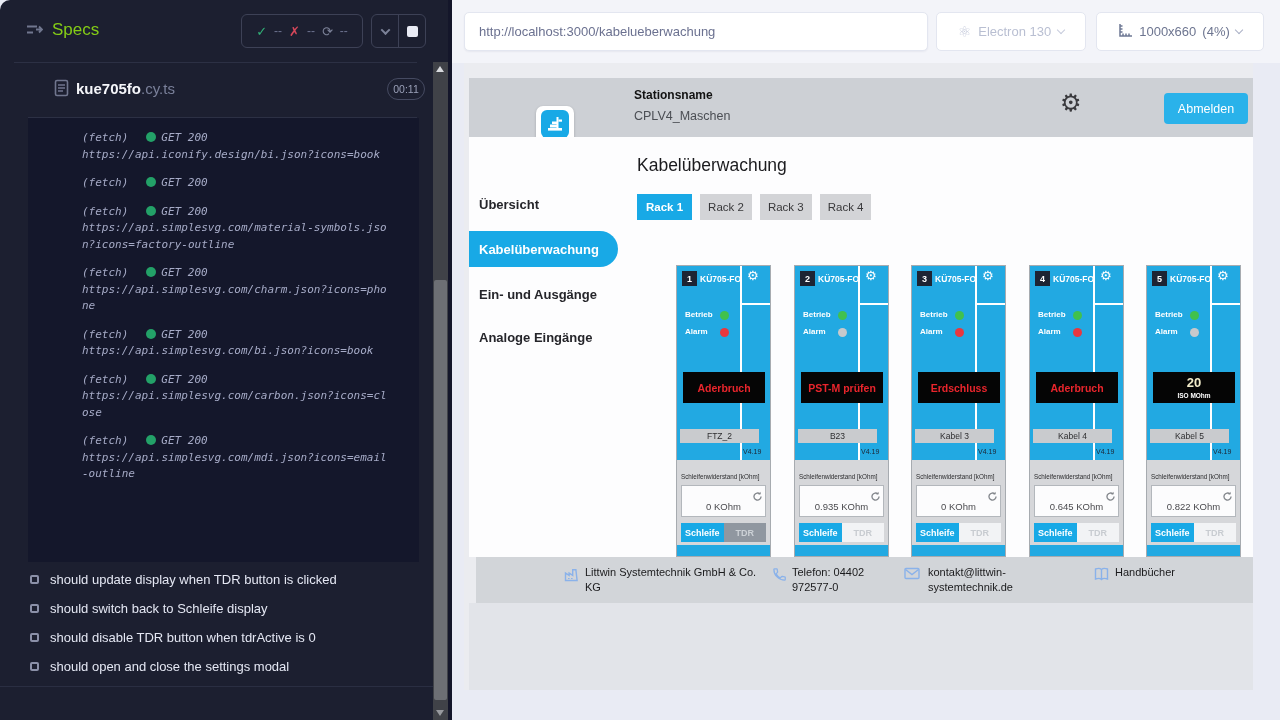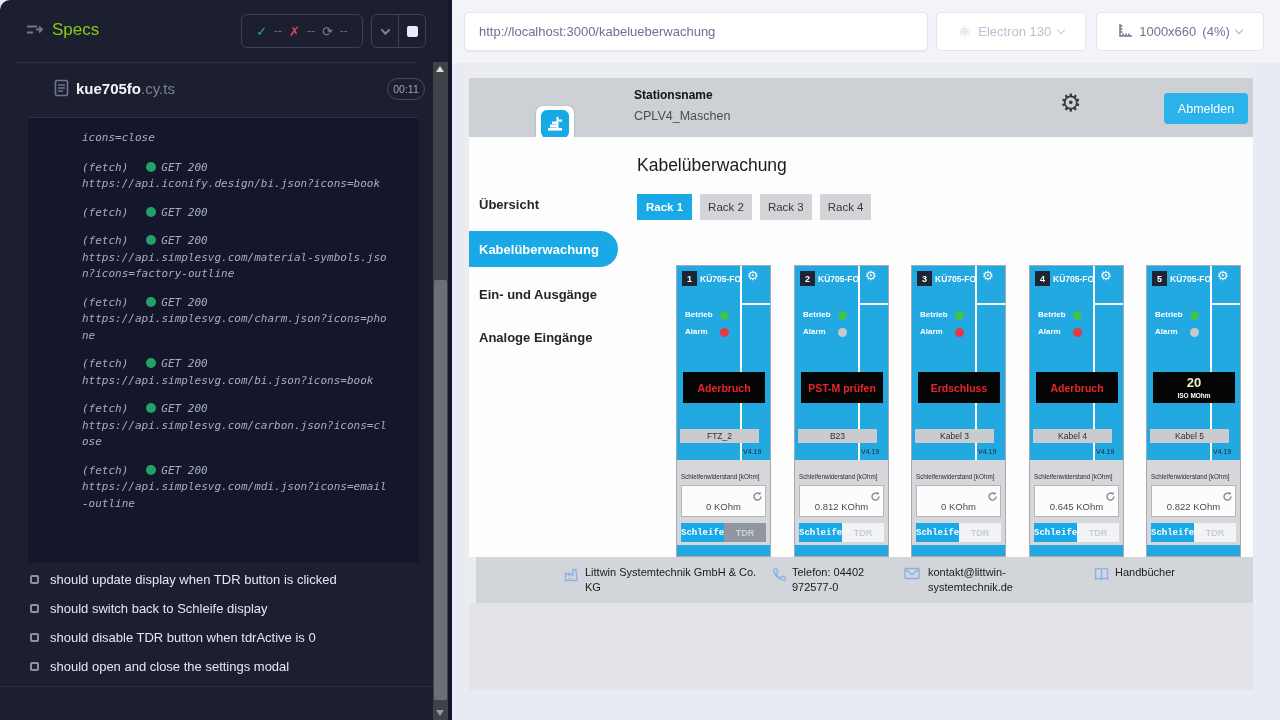--- a/index.html
+++ b/index.html
@@ -141,21 +141,21 @@
   .meas-val { color:#f2ecca; font-weight:bold; font-size:13px; line-height:1; }
   .meas-unit { color:#fff; font-weight:bold; font-size:6.5px; margin-top:3px; }
   .cable { position:absolute; left:3px; top:163px; width:79px; height:14px; background:#c9cbce; color:#2e2e30; font-size:8.5px; display:flex; align-items:center; justify-content:center; }
   .ver { position:absolute; left:66px; top:182px; font-size:7px; color:#1d2433; }
   .lower { position:absolute; left:0; top:194px; width:93px; height:98px; background:#d6d7da; }
   .rlabel { position:absolute; left:4px; top:13px; font-size:6.3px; color:#2c2c2e; }
   .vbox { position:absolute; left:4px; top:25px; width:85px; height:32px; background:#fcfcfd; border:1px solid #b3b7bc; }
   .refresh { position:absolute; right:2px; top:2px; cursor:pointer; }
   .vval { position:absolute; bottom:4px; width:100%; text-align:center; font-size:9.5px; color:#4a4a4e; }
   .btns { position:absolute; left:4px; top:63px; width:85px; height:19px; display:flex; }
-  .b-schleife { flex:1; background:#18a9e6; color:#fff; font-size:9px; font-weight:bold; display:flex; align-items:center; justify-content:center; cursor:pointer;font-family:Liberation Mono, monospace; }
+  .b-schleife { flex:1; background:#18a9e6; color:#fff; font-size:9px; font-weight:bold; display:flex; align-items:center; justify-content:center; cursor:pointer; }
   .b-tdr { flex:1; font-size:9px; font-weight:bold; display:flex; align-items:center; justify-content:center; }
   .tdr-on { background:#9097a0; color:#ccd1d6; cursor:pointer; }
   .tdr-off { background:#f2f3f5; color:#c8ccd1; }
   .strip { position:absolute; left:0; top:85px; width:93px; height:13px; background:#22a9e2; }
   
   .app-footer { position:absolute; left:5px; top:494px; width:784px; height:46px; background:#d2d5d9; font-size:11px; color:#1a1a1c;margin-left:7px; }
   .ficon { position:absolute; top:10px; }
   .ftext { position:absolute; top:8px; line-height:15px; }
   .f1i{left:88px}.f1t{left:109px;width:180px}
   .f2i{left:296px}.f2t{left:316px;width:114px}
@@ -205,21 +205,20 @@
             <path d="M4 6h7M4 9h7M4 12h5"></path>
           </g>
         </svg>
     </span>
     <span class="spec-name"><span>kue705fo</span><span class="spec-ext">.cy.ts</span></span>
     <span class="timer">00:11</span>
   </div>
   <div class="rule2"></div>
 
   <div class="logblock">
-    <div class="cont-line url">icons=close</div>
 
     <div class="log-entry">
       <div class="log-head"><span>(fetch)</span><span class="dot"></span><span>GET 200</span></div>
       <div class="url">https://api.iconify.design/bi.json?icons=book</div>
     </div>
     <div class="log-entry">
       <div class="log-head"><span>(fetch)</span><span class="dot"></span><span>GET 200</span></div>
     </div>
     <div class="log-entry">
       <div class="log-head"><span>(fetch)</span><span class="dot"></span><span>GET 200</span></div>
@@ -379,21 +378,21 @@
         </div>
       <div class="cable">B23</div>
       <div class="ver">V4.19</div>
       <div class="lower">
         <div class="rlabel">Schleifenwiderstand [kOhm]</div>
         <div class="vbox">
           <span class="refresh"><svg width="11" height="11" viewBox="0 0 14 14">
                 <path d="M11.5 7a4.5 4.5 0 1 1-1.4-3.2" fill="none" stroke="#83878c" stroke-width="1.7"></path>
                 <path d="M10.8.8l.4 3.4-3.3.2z" fill="#83878c"></path>
               </svg></span>
-          <div class="vval">0.812 KOhm</div>
+          <div class="vval">0.935 KOhm</div>
         </div>
         <div class="btns">
           <div class="b-schleife">Schleife</div>
           <div class="b-tdr tdr-off">TDR</div>
         </div>
         <div class="strip"></div>
       </div>
     </div>
 
     <div class="card c3">

